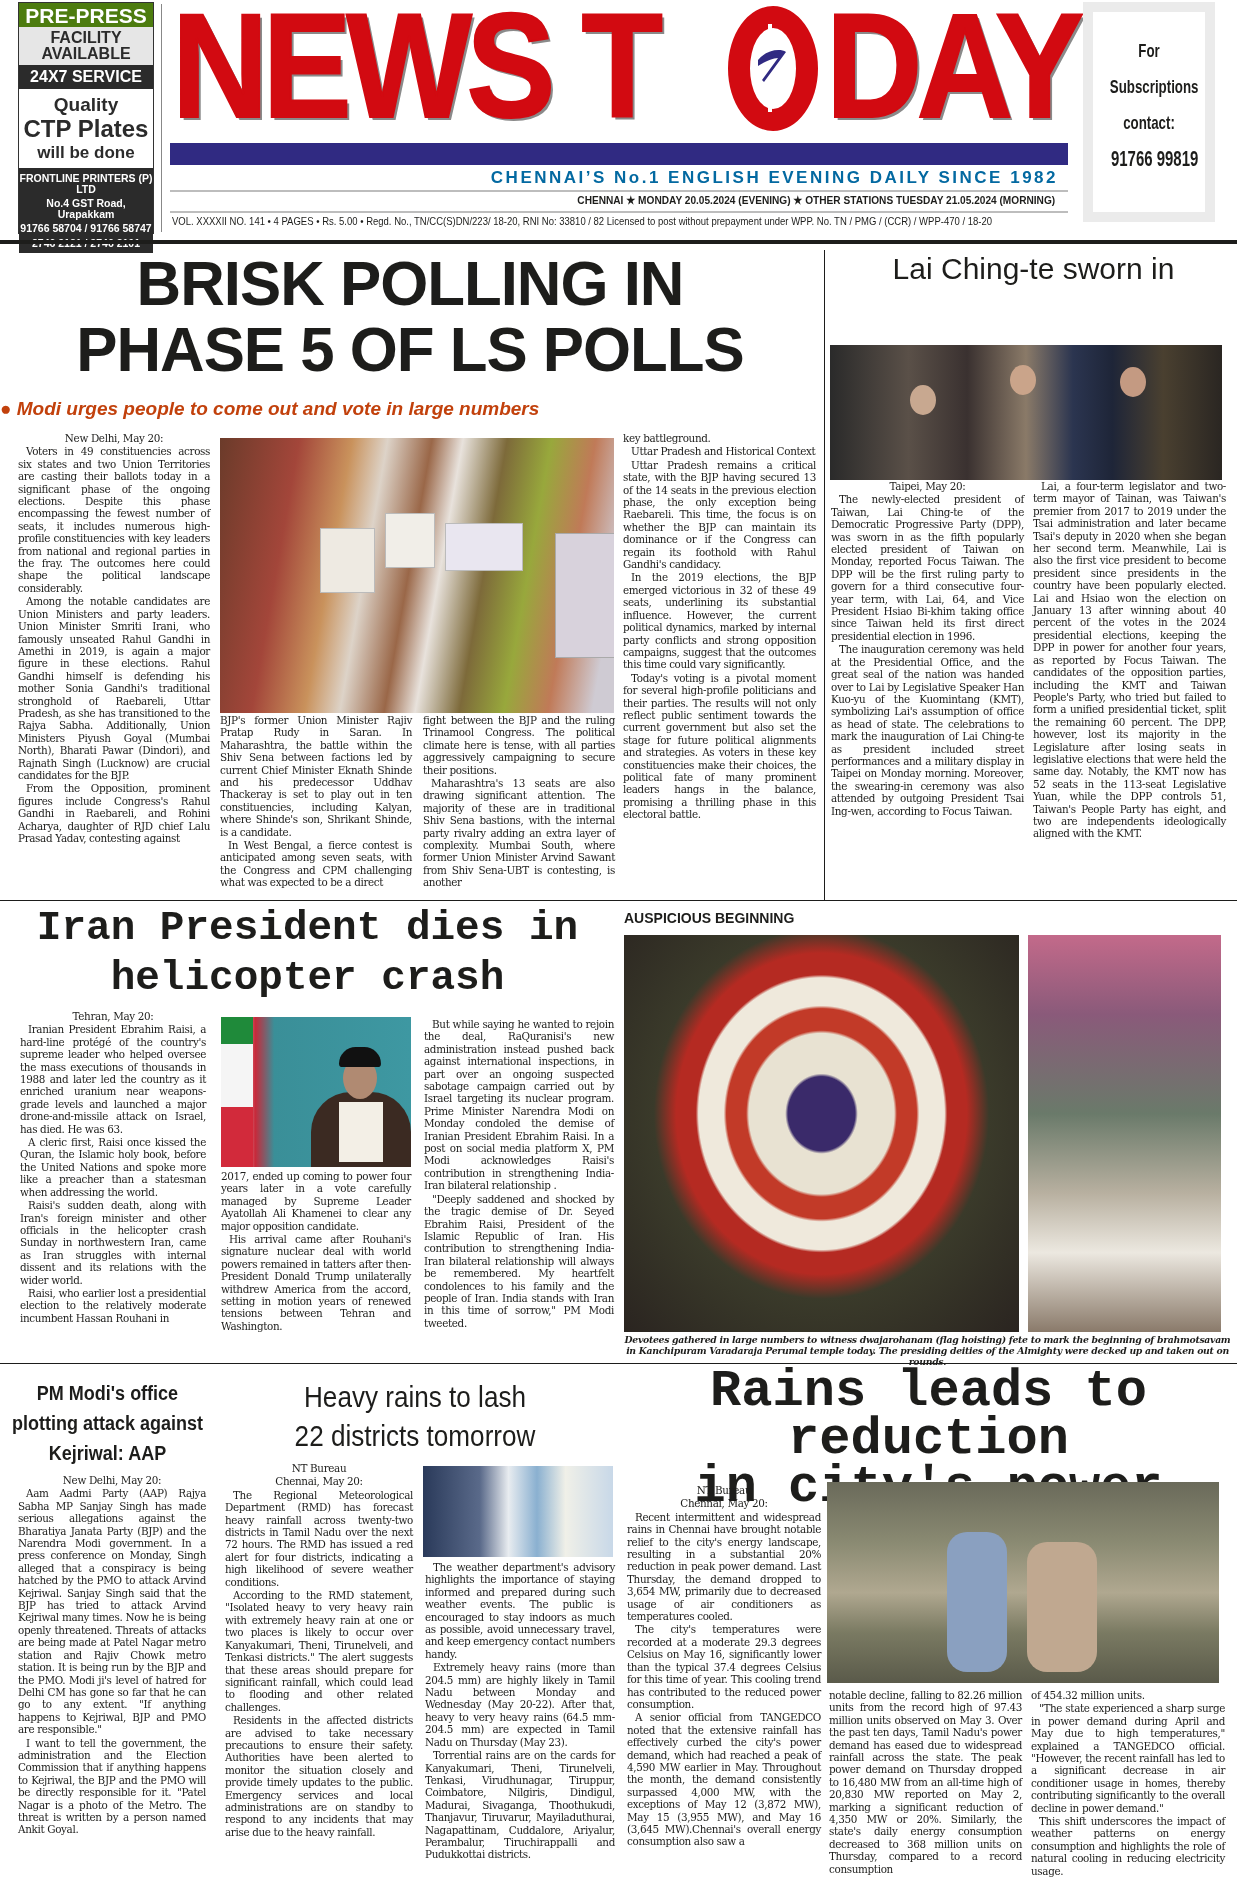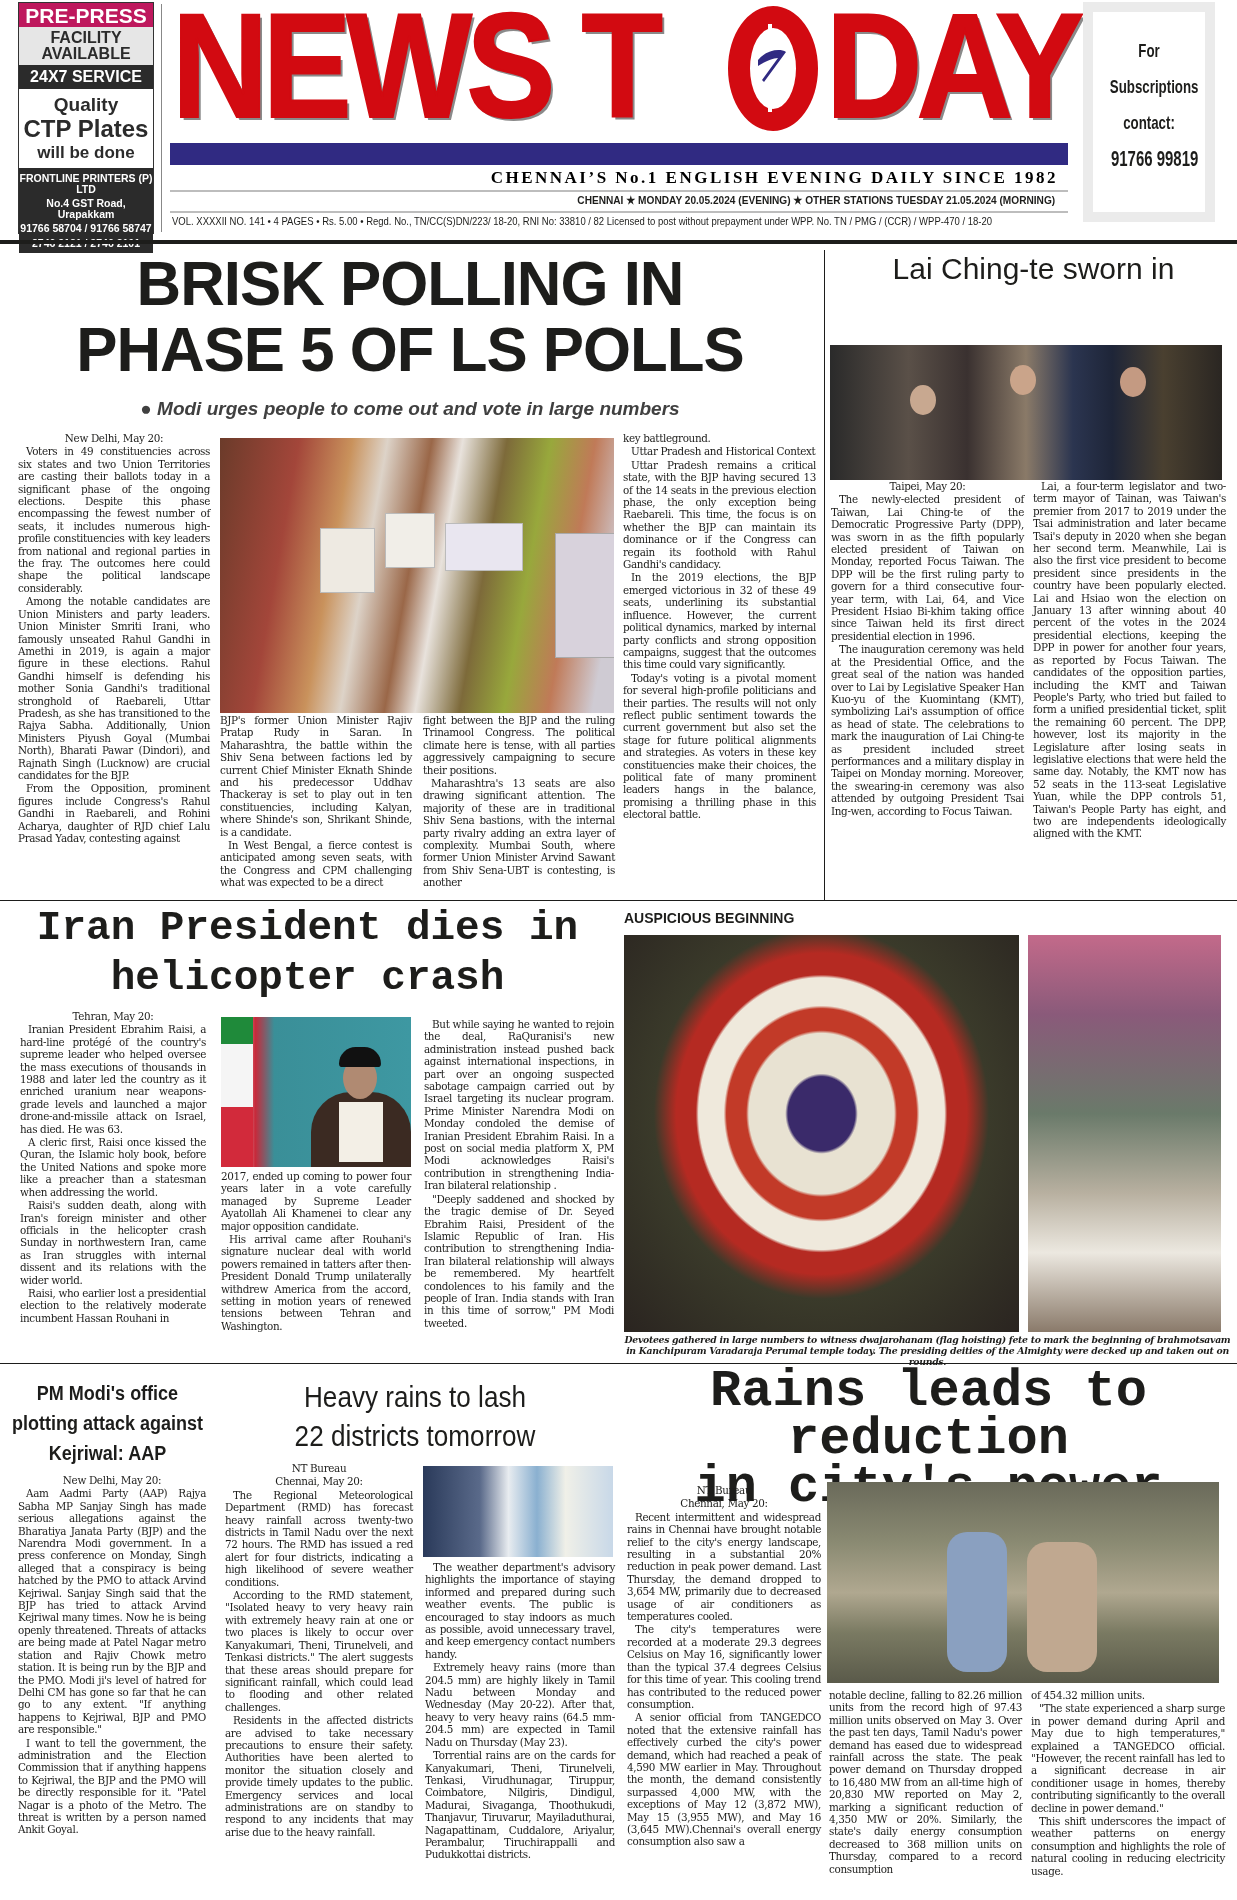--- a/index.html
+++ b/index.html
@@ -9,29 +9,29 @@
 .col p{text-indent:8px;margin-bottom:1px}
 .col .dl{text-align:center;text-indent:0}
 .sans{font-family:"Liberation Sans",sans-serif}
 .hd-serif{font-family:Liberation Mono, monospace;font-weight:bold;color:#1d1d1b;text-align:center}
 .photo{overflow:hidden}
 
 .ad{left:18px;top:2px;width:136px;height:232px;border:1px solid #333}
 .ad .r{text-align:center;font-family:"Liberation Sans",sans-serif;font-weight:bold;line-height:1}
 
 .logo-bar{background:#302a82}
-.tagline{font-family:Liberation Serif, serif;font-weight:bold;letter-spacing:2.5px;font-size:17px;color:#000000}
+.tagline{font-family:Liberation Sans, sans-serif;font-weight:bold;letter-spacing:2.5px;font-size:17px;color:#0369a1}
 .rule{background:#bdbdbd;height:2px}
 .subs{border:10px solid #ebebeb;background:#fff}
 </style>
 </head>
 <body>
 
 <div class="abs ad">
-  <div class="r" style="background:#be185d;color:#fff;font-size:21px;padding:2px 0 1px">PRE-PRESS</div>
+  <div class="r" style="background:#4d7c0f;color:#fff;font-size:21px;padding:2px 0 1px">PRE-PRESS</div>
   <div class="r" style="background:#e6e6e6;color:#2b2b2b;font-size:16px;padding:3px 0">FACILITY AVAILABLE</div>
   <div class="r" style="background:#2b2b2b;color:#fff;font-size:16px;padding:4px 0">24X7 SERVICE</div>
   <div class="r" style="color:#2b2b2b;font-size:19px;padding-top:6px">Quality</div>
   <div class="r" style="color:#2b2b2b;font-size:24px;padding-top:3px">CTP Plates</div>
   <div class="r" style="color:#2b2b2b;font-size:17px;padding:3px 0 7px">will be done</div>
   <div style="background:#2b2b2b;color:#fff;padding:3px 0 3px">
     <div class="r" style="font-size:10.5px;padding:2px 0">FRONTLINE PRINTERS (P) LTD</div>
     <div class="r" style="font-size:10.5px;padding:2px 0">No.4 GST Road, Urapakkam</div>
     <div class="r" style="font-size:10.5px;padding:2px 0">91766 58704 / 91766 58747</div>
     <div class="r" style="font-size:10.5px;padding:2px 0">2746 2121 / 2746 2101</div>
@@ -63,21 +63,21 @@
   <div class="sans" style="font-size:19px;font-weight:bold;color:#1d1d1b;margin-top:14px;transform:scaleX(0.7)">contact:</div>
   <div class="sans" style="font-size:22px;font-weight:bold;color:#1d1d1b;margin-top:12px;transform:scaleX(0.68);white-space:nowrap">91766 99819</div>
 </div>
 
 <div class="abs" style="left:0;top:240px;width:1237px;height:4px;background:#1d1d1b"></div>
 
 <div class="abs sans" style="left:0;top:250px;width:820px;text-align:center;font-size:63px;font-weight:900;line-height:66px;color:#1d1d1b;letter-spacing:-1px;transform:scaleX(0.98)">
   <div>BRISK POLLING IN</div>
   <div>PHASE 5 OF LS POLLS</div>
 </div>
-<div class="abs sans" style="left:0;top:398px;width:820px;text-align:center;font-size:19px;font-weight:bold;font-style:italic;color:#404040">● Modi urges people to come out and vote in large numbers</div>
+<div class="abs sans" style="left:0;top:398px;width:820px;text-align:left;font-size:19px;font-weight:bold;font-style:italic;color:#c2410c">● Modi urges people to come out and vote in large numbers</div>
 
 <div class="abs col" style="left:18px;top:432px;width:192px">
   <p class="dl">New Delhi, May 20:</p>
   <p>Voters in 49 constituencies across six states and two Union Territories are casting their ballots today in a significant phase of the ongoing elections. Despite this phase encompassing the fewest number of seats, it includes numerous high-profile constituencies with key leaders from national and regional parties in the fray. The outcomes here could shape the political landscape considerably.</p>
   <p>Among the notable candidates are Union Ministers and party leaders. Union Minister Smriti Irani, who famously unseated Rahul Gandhi in Amethi in 2019, is again a major figure in these elections. Rahul Gandhi himself is defending his mother Sonia Gandhi's traditional stronghold of Raebareli, Uttar Pradesh, as she has transitioned to the Rajya Sabha. Additionally, Union Ministers Piyush Goyal (Mumbai North), Bharati Pawar (Dindori), and Rajnath Singh (Lucknow) are crucial candidates for the BJP.</p>
   <p>From the Opposition, prominent figures include Congress's Rahul Gandhi in Raebareli, and Rohini Acharya, daughter of RJD chief Lalu Prasad Yadav, contesting against</p>
 </div>
 <div class="abs photo" style="left:220px;top:438px;width:394px;height:275px;background:linear-gradient(100deg,#6b3b2a 0%,#a3463a 18%,#c9925c 30%,#ddd3c8 38%,#9a6748 48%,#e8e2dc 55%,#7d6a3a 65%,#98a83c 75%,#c07a58 85%,#cfcbd3 95%)">
   <div class="abs" style="left:100px;top:90px;width:55px;height:65px;background:#eeeae2;border:1px solid #bbb"></div>
   <div class="abs" style="left:165px;top:75px;width:50px;height:55px;background:#f1eee8;border:1px solid #bbb"></div>

